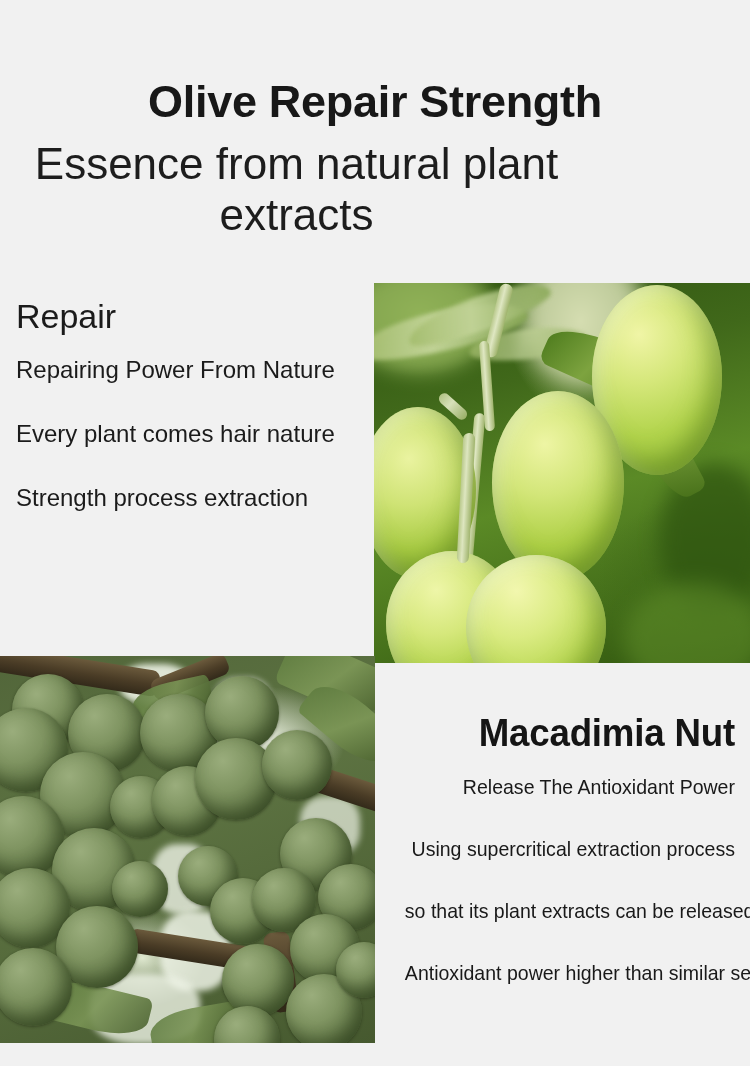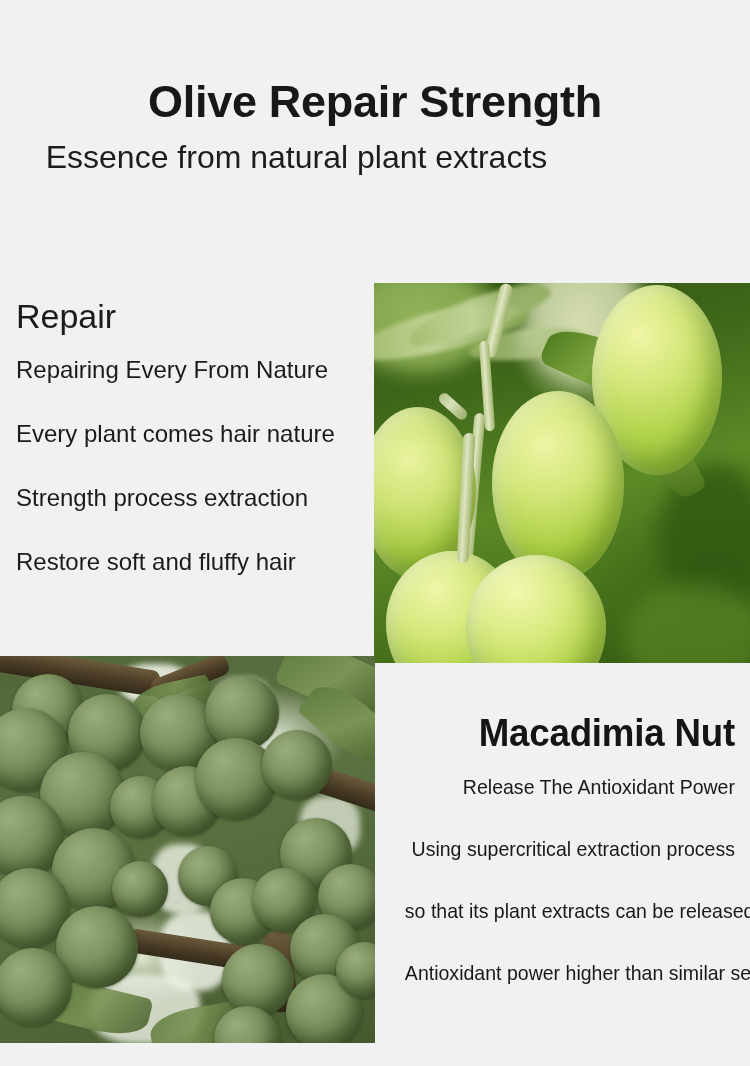--- a/index.html
+++ b/index.html
@@ -42,21 +42,21 @@
     letter-spacing: -0.3px;
     color: #181818;
     line-height: 1.05;
   }
   .header-subtitle {
     position: absolute;
     left: 0;
     top: 139px;
     width: 593px;
     text-align: center;
-    font-size: 32px;
+    font-size: 44px;
     font-weight: normal;
     color: #1d1d1d;
     line-height: 1.15;
   }
 
   
   .photo {
     position: absolute;
     overflow: hidden;
   }
@@ -244,24 +244,23 @@
 
     <div class="olive-fruit" style="left:92px;top:272px;width:140px;height:150px;
                 background:radial-gradient(circle at 36% 24%, #f2f7ae 0%, #daeb82 32%, #b6d64e 64%, #8ab632 100%);"></div>
 
     <div class="olive-stem" style="left:86px;top:150px;width:12px;height:130px;transform:rotate(3deg);opacity:.98;"></div>
     <div class="olive-stem" style="left:62px;top:118px;width:34px;height:11px;transform:rotate(42deg);opacity:.95;"></div>
   </div>
 
   <div class="olive-text">
     <div class="olive-heading">Repair</div>
-    <div class="olive-line">Repairing Every From Nature</div>
+    <div class="olive-line">Repairing Power From Nature</div>
     <div class="olive-line">Every plant comes hair nature</div>
     <div class="olive-line">Strength process extraction</div>
-    <div class="olive-line">Restore soft and fluffy hair</div>
   </div>
 
   <div class="photo mac-photo">
     <div class="mac-bg"></div>
 
     <div class="mac-sky" style="left:120px;top:8px;width:70px;height:40px;opacity:.9;"></div>
     <div class="mac-sky" style="left:215px;top:22px;width:55px;height:46px;opacity:.85;"></div>
     <div class="mac-sky" style="left:152px;top:188px;width:60px;height:70px;opacity:.8;"></div>
     <div class="mac-sky" style="left:160px;top:255px;width:70px;height:80px;opacity:.85;"></div>
     <div class="mac-sky" style="left:90px;top:318px;width:110px;height:70px;opacity:.8;"></div>

